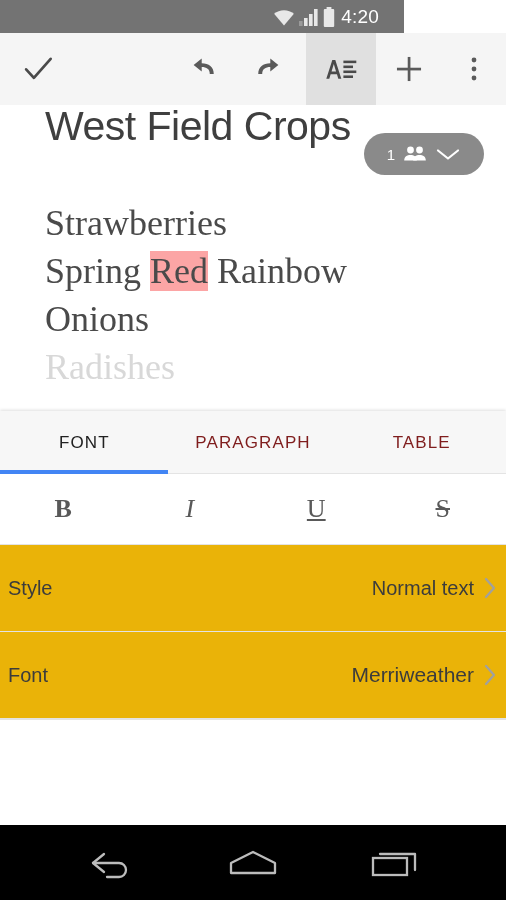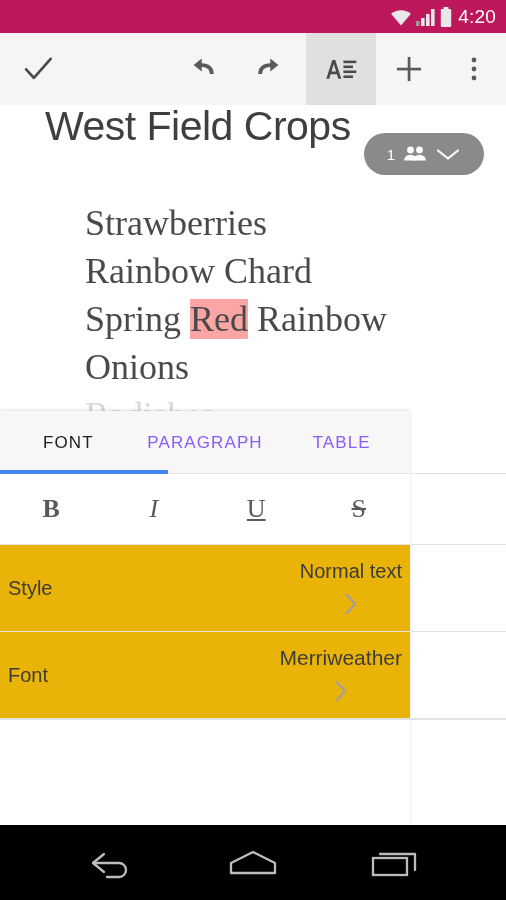--- a/index.html
+++ b/index.html
@@ -7,24 +7,24 @@
     width: 506px; height: 900px;
     background: #ffffff;
     font-family: "Liberation Sans", sans-serif;
     overflow: hidden;
   }
   #app { position: relative; width: 506px; height: 900px; }
 
   
   .status-bar {
     position: absolute; top: 0; left: 0;
-    width: 506px; height: 33px;
-    background: #be185d;
+    width: 404px; height: 33px;
+    background: #737373;
     display: flex; align-items: center; justify-content: flex-end;
-    padding-right: 10px;
+    padding-right: 25px;
   }
   .status-icons { display: flex; align-items: center; gap: 4px; }
   .status-clock {
     color: #ffffff; font-size: 19px; letter-spacing: 0.2px;
     margin-left: 6px; font-family: "Liberation Sans", sans-serif;
   }
 
   
   .toolbar {
     position: absolute; top: 33px; left: 0;
@@ -62,40 +62,40 @@
     display: flex; align-items: center; justify-content: center;
     gap: 8px; cursor: pointer;
   }
   .collab-count { color: #ffffff; font-size: 15px; }
   .doc-body {
     position: absolute; top: 94px; left: 45px;
     width: 440px;
     font-family: "Liberation Serif", serif;
     font-size: 36px; line-height: 48px; color: #4a4a4a;
   }
-  .doc-line { white-space: nowrap; margin-left: 40px; }
+  .doc-line { white-space: nowrap; }
   .sel { background: #fca5a5; }
   .doc-line-faded { color: #d8d8d8; }
 
   
   .panel {
     position: absolute; top: 411px; left: 0;
-    width: 410px; height: 414px;
+    width: 506px; height: 414px;
     background: #ffffff;
     box-shadow: 0 -1px 3px rgba(0,0,0,0.13);
   }
   .tabs {
     height: 63px; background: #f7f7f7;
     display: flex; align-items: center;
     position: relative;
   }
   .tab {
     flex: 1 1 0; text-align: center;
     font-size: 17px; letter-spacing: 1.1px;
-    color: #8b5cf6; cursor: pointer;
+    color: #7f1d1d; cursor: pointer;
   }
   .tab.active { color: #212121; }
   .tab-indicator {
     position: absolute; bottom: 0; left: 0;
     width: 168px; height: 4px; background: #4285f4;
   }
   .tabs-underline {
     position: absolute; bottom: 0; left: 0;
     width: 506px; height: 1px; background: #e4e4e4;
   }
@@ -115,21 +115,21 @@
   .style-btn.b { font-weight: bold; }
 
   .divider { height: 1px; background: #e3e3e3; width: 506px; }
 
   .setting-row {
     height: 86px; display: flex; align-items: center;
     padding: 0 8px; background: #eab308; cursor: pointer;
   }
   .setting-label { font-size: 20px; color: #3c3c3c; }
   .setting-right {
-    margin-left: auto; display: flex; align-items: center; gap: 8px; flex-direction: column;
+    margin-left: auto; display: flex; align-items: center; gap: 8px;
   }
   .setting-value { font-size: 20px; color: #3c3c3c; }
   .setting-value.serif { font-family: Liberation Sans, sans-serif; font-size: 21px; }
   .stepper-gap { width: 26px; }
 
   
   .navbar {
     position: absolute; bottom: 0; left: 0;
     width: 506px; height: 75px;
     background: #000000;
@@ -227,21 +227,20 @@
         <path d="M1.2 16.5 C1.2 12.6 4 11 7.5 11 C11 11 13.8 12.6 13.8 16.5 Z" fill="#ffffff"></path>
         <path d="M10.2 16.5 C10.2 12.6 13 11 16.5 11 C20 11 22.8 12.6 22.8 16.5 Z" fill="#ffffff"></path>
       </svg>
       <svg width="26" height="16" viewBox="0 0 26 16">
         <path d="M3 4.5 L13 12.5 L23 4.5" fill="none" stroke="#ffffff" stroke-width="2.2" stroke-linecap="round" stroke-linejoin="round"></path>
       </svg>
     </div>
 
     <div class="doc-body">
       <div class="doc-line">Strawberries</div>
-      <div class="doc-line">Rainbow Chard</div>
       <div class="doc-line"><span>Spring </span><span class="sel">Red</span><span> Rainbow</span></div>
       <div class="doc-line">Onions</div>
       <div class="doc-line doc-line-faded">Radishes</div>
     </div>
   </div>
 
   <div class="panel">
 
     <div class="tabs">
       <div class="tab active">FONT</div>

